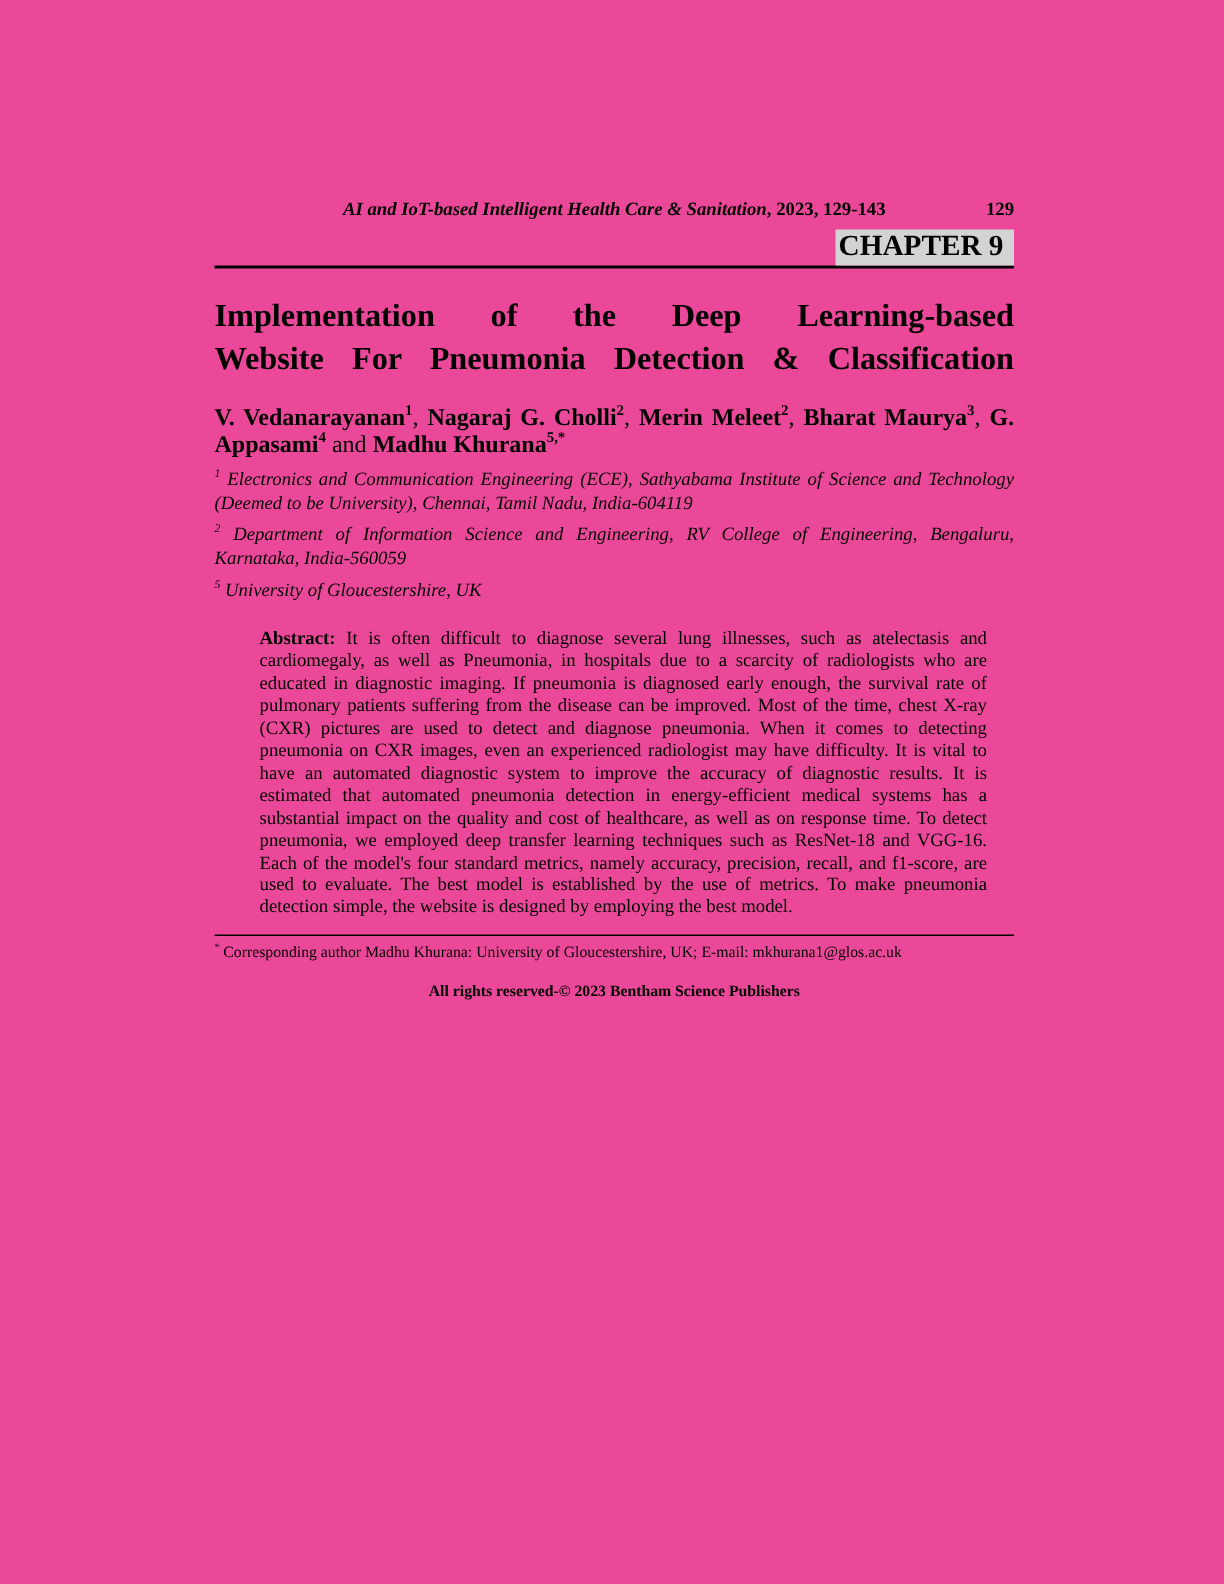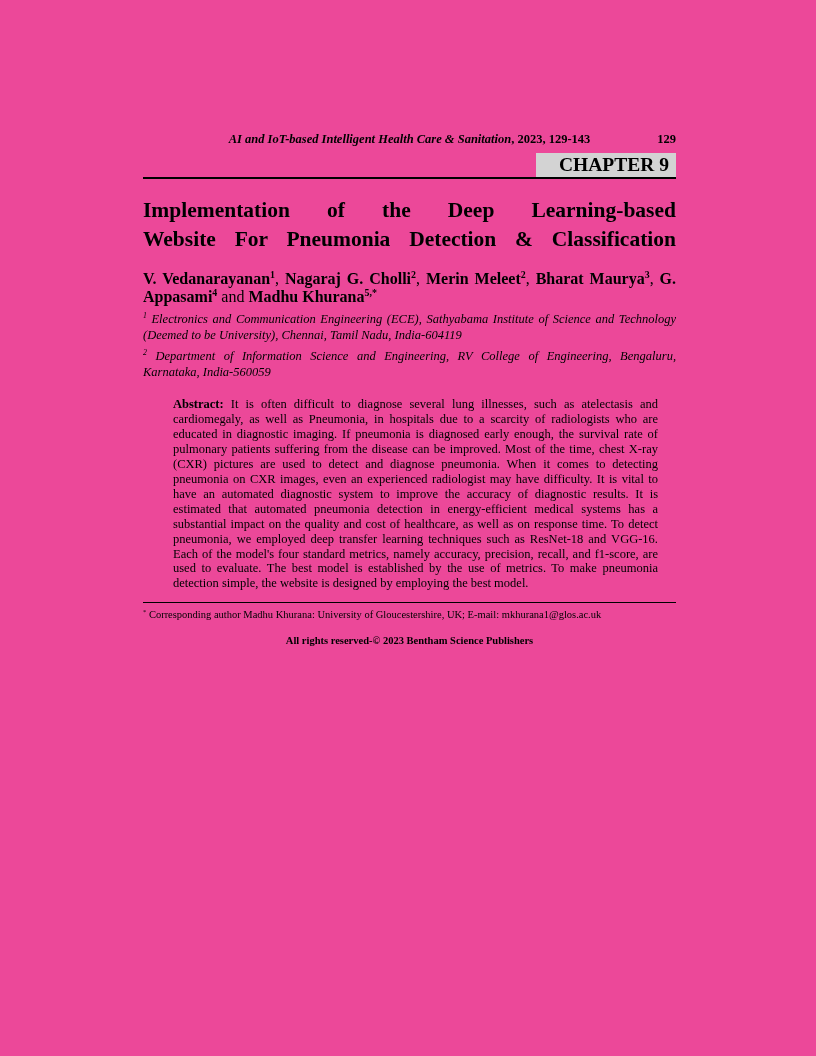--- a/index.html
+++ b/index.html
@@ -41,21 +41,21 @@
   .chapter-row {
     text-align: right;
     margin-top: 6px;
   }
   .chapter-label {
     display: inline-block;
     background: #d3d3d3;
     font-weight: bold;
     font-size: 19.5px;
     line-height: 1.1;
-    padding: 1px 7px 2px 23px;
+    padding: 1px 7px 2px 2px;
   }
   .header-rule {
     border: none;
     border-top: 2px solid #000;
     margin: 0;
   }
   
   .article-title {
     margin-top: 17px;
     font-size: 21.5px;
@@ -147,20 +147,21 @@
       <span class="tline">Implementation of the Deep Learning-based</span>
       <span class="tline">Website For Pneumonia Detection &amp; Classification</span>
     </h1>
 
     <div class="authors">
       <span><span>V. Vedanarayanan</span><sup>1</sup><span class="joiner">, </span></span><span><span>Nagaraj G. Cholli</span><sup>2</sup><span class="joiner">, </span></span><span><span>Merin Meleet</span><sup>2</sup><span class="joiner">, </span></span><span><span>Bharat Maurya</span><sup>3</sup><span class="joiner">, </span></span><span><span>G. Appasami</span><sup>4</sup><span class="joiner"> and </span></span><span><span>Madhu Khurana</span><sup>5,*</sup></span>
     </div>
 
     <p class="affiliation"><sup>1</sup> <span>Electronics and Communication Engineering (ECE), Sathyabama Institute of Science and Technology (Deemed to be University), Chennai, Tamil Nadu, India-604119</span></p>
     <p class="affiliation"><sup>2</sup> <span>Department of Information Science and Engineering, RV College of Engineering, Bengaluru, Karnataka, India-560059</span></p>
+    <p class="affiliation"><sup>5</sup> <span>University of Gloucestershire, UK</span></p>
 
     <div class="abstract">
       <span class="lbl">Abstract:</span><span> It is often difficult to diagnose several lung illnesses, such as atelectasis and cardiomegaly, as well as Pneumonia, in hospitals due to a scarcity of radiologists who are educated in diagnostic imaging. If pneumonia is diagnosed early enough, the survival rate of pulmonary patients suffering from the disease can be improved. Most of the time, chest X-ray (CXR) pictures are used to detect and diagnose pneumonia. When it comes to detecting pneumonia on CXR images, even an experienced radiologist may have difficulty. It is vital to have an automated diagnostic system to improve the accuracy of diagnostic results. It is estimated that automated pneumonia detection in energy-efficient medical systems has a substantial impact on the quality and cost of healthcare, as well as on response time. To detect pneumonia, we employed deep transfer learning techniques such as ResNet-18 and VGG-16. Each of the model's four standard metrics, namely accuracy, precision, recall, and f1-score, are used to evaluate. The best model is established by the use of metrics. To make pneumonia detection simple, the website is designed by employing the best model.</span>
     </div>
 
 
     <hr class="footer-rule">
 
     <div class="footnote">
       <sup>*</sup> <span class="lbl">Corresponding author Madhu Khurana:</span><span> University of Gloucestershire, UK; E-mail: mkhurana1@glos.ac.uk</span>

